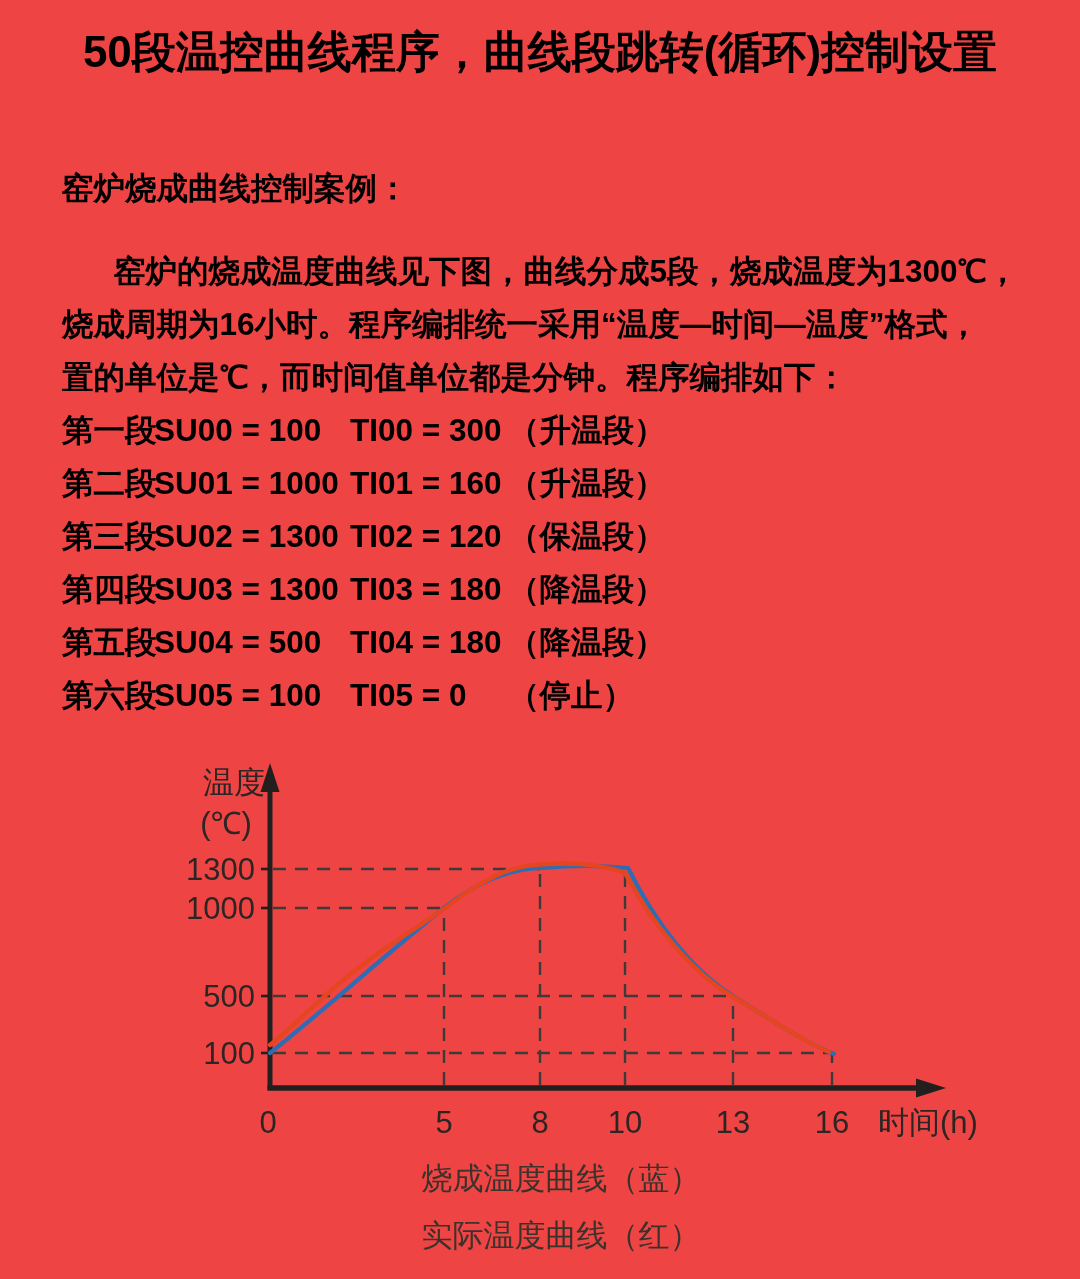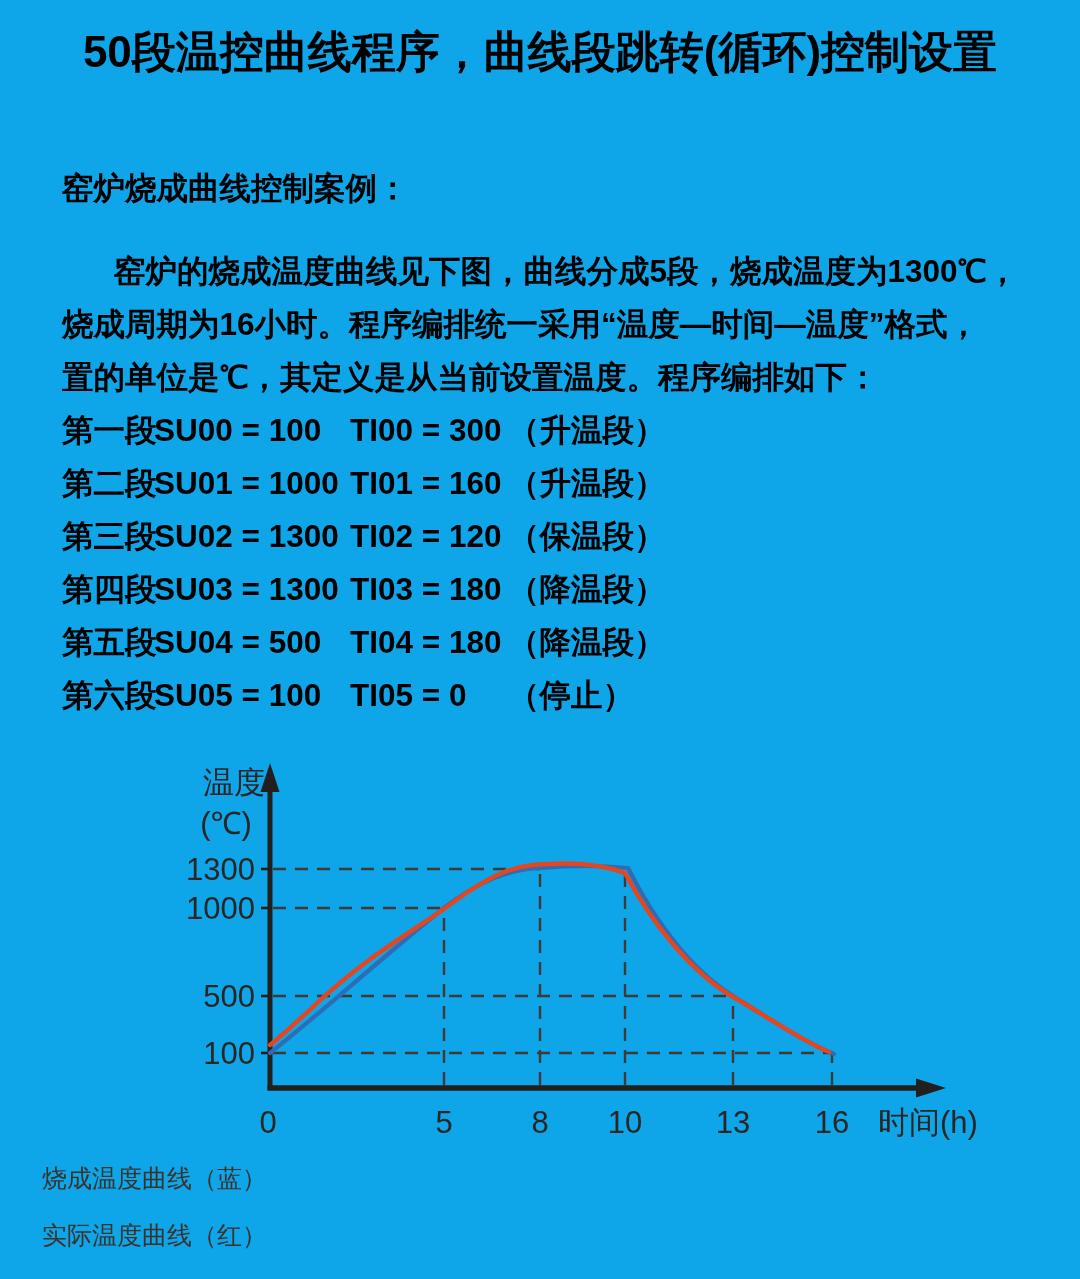--- a/index.html
+++ b/index.html
@@ -1,21 +1,21 @@
 <!DOCTYPE html>
 <html><head>
 <meta charset="utf-8">
 <style>
   html, body { margin: 0; padding: 0; background: #ffffff; }
   body { font-family: "Liberation Sans", sans-serif; }
   .page {
     position: relative;
     width: 1080px;
     height: 1279px;
-    background: #0ea5e9;
+    background: #ef4444;
     overflow: hidden;
     color: #000;
   }
   .title-block {
     position: absolute;
     top: 14px; left: 0; right: 0;
     text-align: center;
     font-size: 44px;
     font-weight: 700;
     line-height: 76px;
@@ -41,21 +41,22 @@
   .prog-note{ flex: 0 0 auto; }
   .chart-wrap {
     position: absolute;
     top: 752px; left: 150px;
     width: 930px; height: 398px;
   }
   .legend-block {
     position: absolute;
     top: 1150px; left: 0; right: 0;
     padding-left: 42px;
-    font-size: 25px;
+    text-align: center;
+    font-size: 31px;
     font-weight: 400;
     line-height: 57px;
     color: #3b322c;
   }
   svg text {
     font-family: "Liberation Sans", sans-serif;
     fill: #2b2523;
   }
   .ax-label { font-size: 31px; font-weight: 500; }
   .tick-label { font-size: 31px; font-weight: 500; }
@@ -66,21 +67,21 @@
 <div class="page">
 
   <div class="title-block">
     <div>50段温控曲线程序，曲线段跳转(循环)控制设置</div>
   </div>
 
   <div class="text-block">
     <div class="para-line">窑炉烧成曲线控制案例：</div>
     <div class="para-line indent">窑炉的烧成温度曲线见下图，曲线分成5段，烧成温度为1300℃，</div>
     <div class="para-line">烧成周期为16小时。程序编排统一采用“温度—时间—温度”格式，</div>
-    <div class="para-line">置的单位是℃，其定义是从当前设置温度。程序编排如下：</div>
+    <div class="para-line">置的单位是℃，而时间值单位都是分钟。程序编排如下：</div>
 
     <div class="prog-row">
       <span class="prog-seg">第一段</span>
       <span class="prog-su">SU00 = 100</span>
       <span class="prog-ti">TI00 = 300</span>
       <span class="prog-note">（升温段）</span>
     </div>
     <div class="prog-row">
       <span class="prog-seg">第二段</span>
       <span class="prog-su">SU01 = 1000</span>

